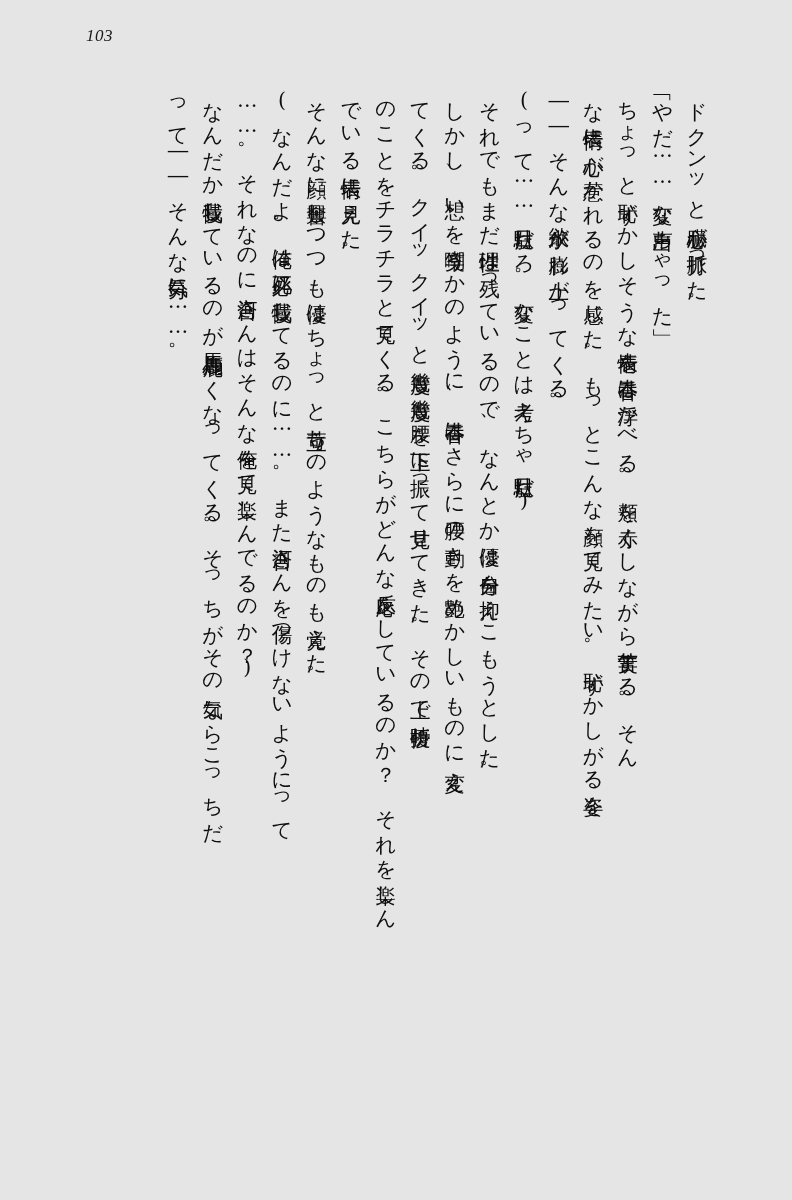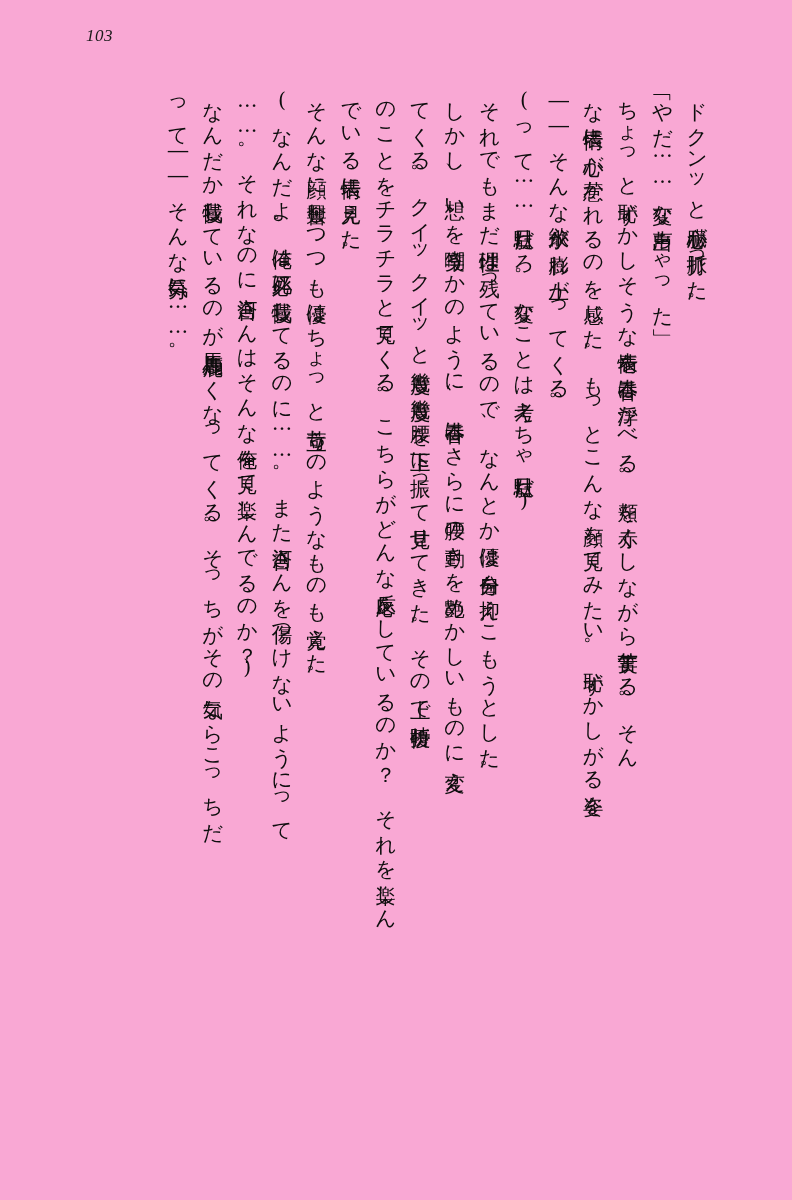--- a/index.html
+++ b/index.html
@@ -13,21 +13,21 @@
     font-family: "Liberation Serif", "DejaVu Serif", serif;
     color: #111111;
     position: relative;
     overflow: hidden;
   }
   .page {
     position: absolute;
     top: 0; left: 0;
     width: 792px;
     height: 1200px;
-    background: #f9a8d4;
+    background: #e5e5e5;
   }
   .page-number {
     position: absolute;
     top: 26px;
     left: 86px;
     font-size: 17px;
     font-style: italic;
     font-family: "Liberation Serif", "DejaVu Serif", serif;
     color: #1a1a1a;
     letter-spacing: 0.5px;

